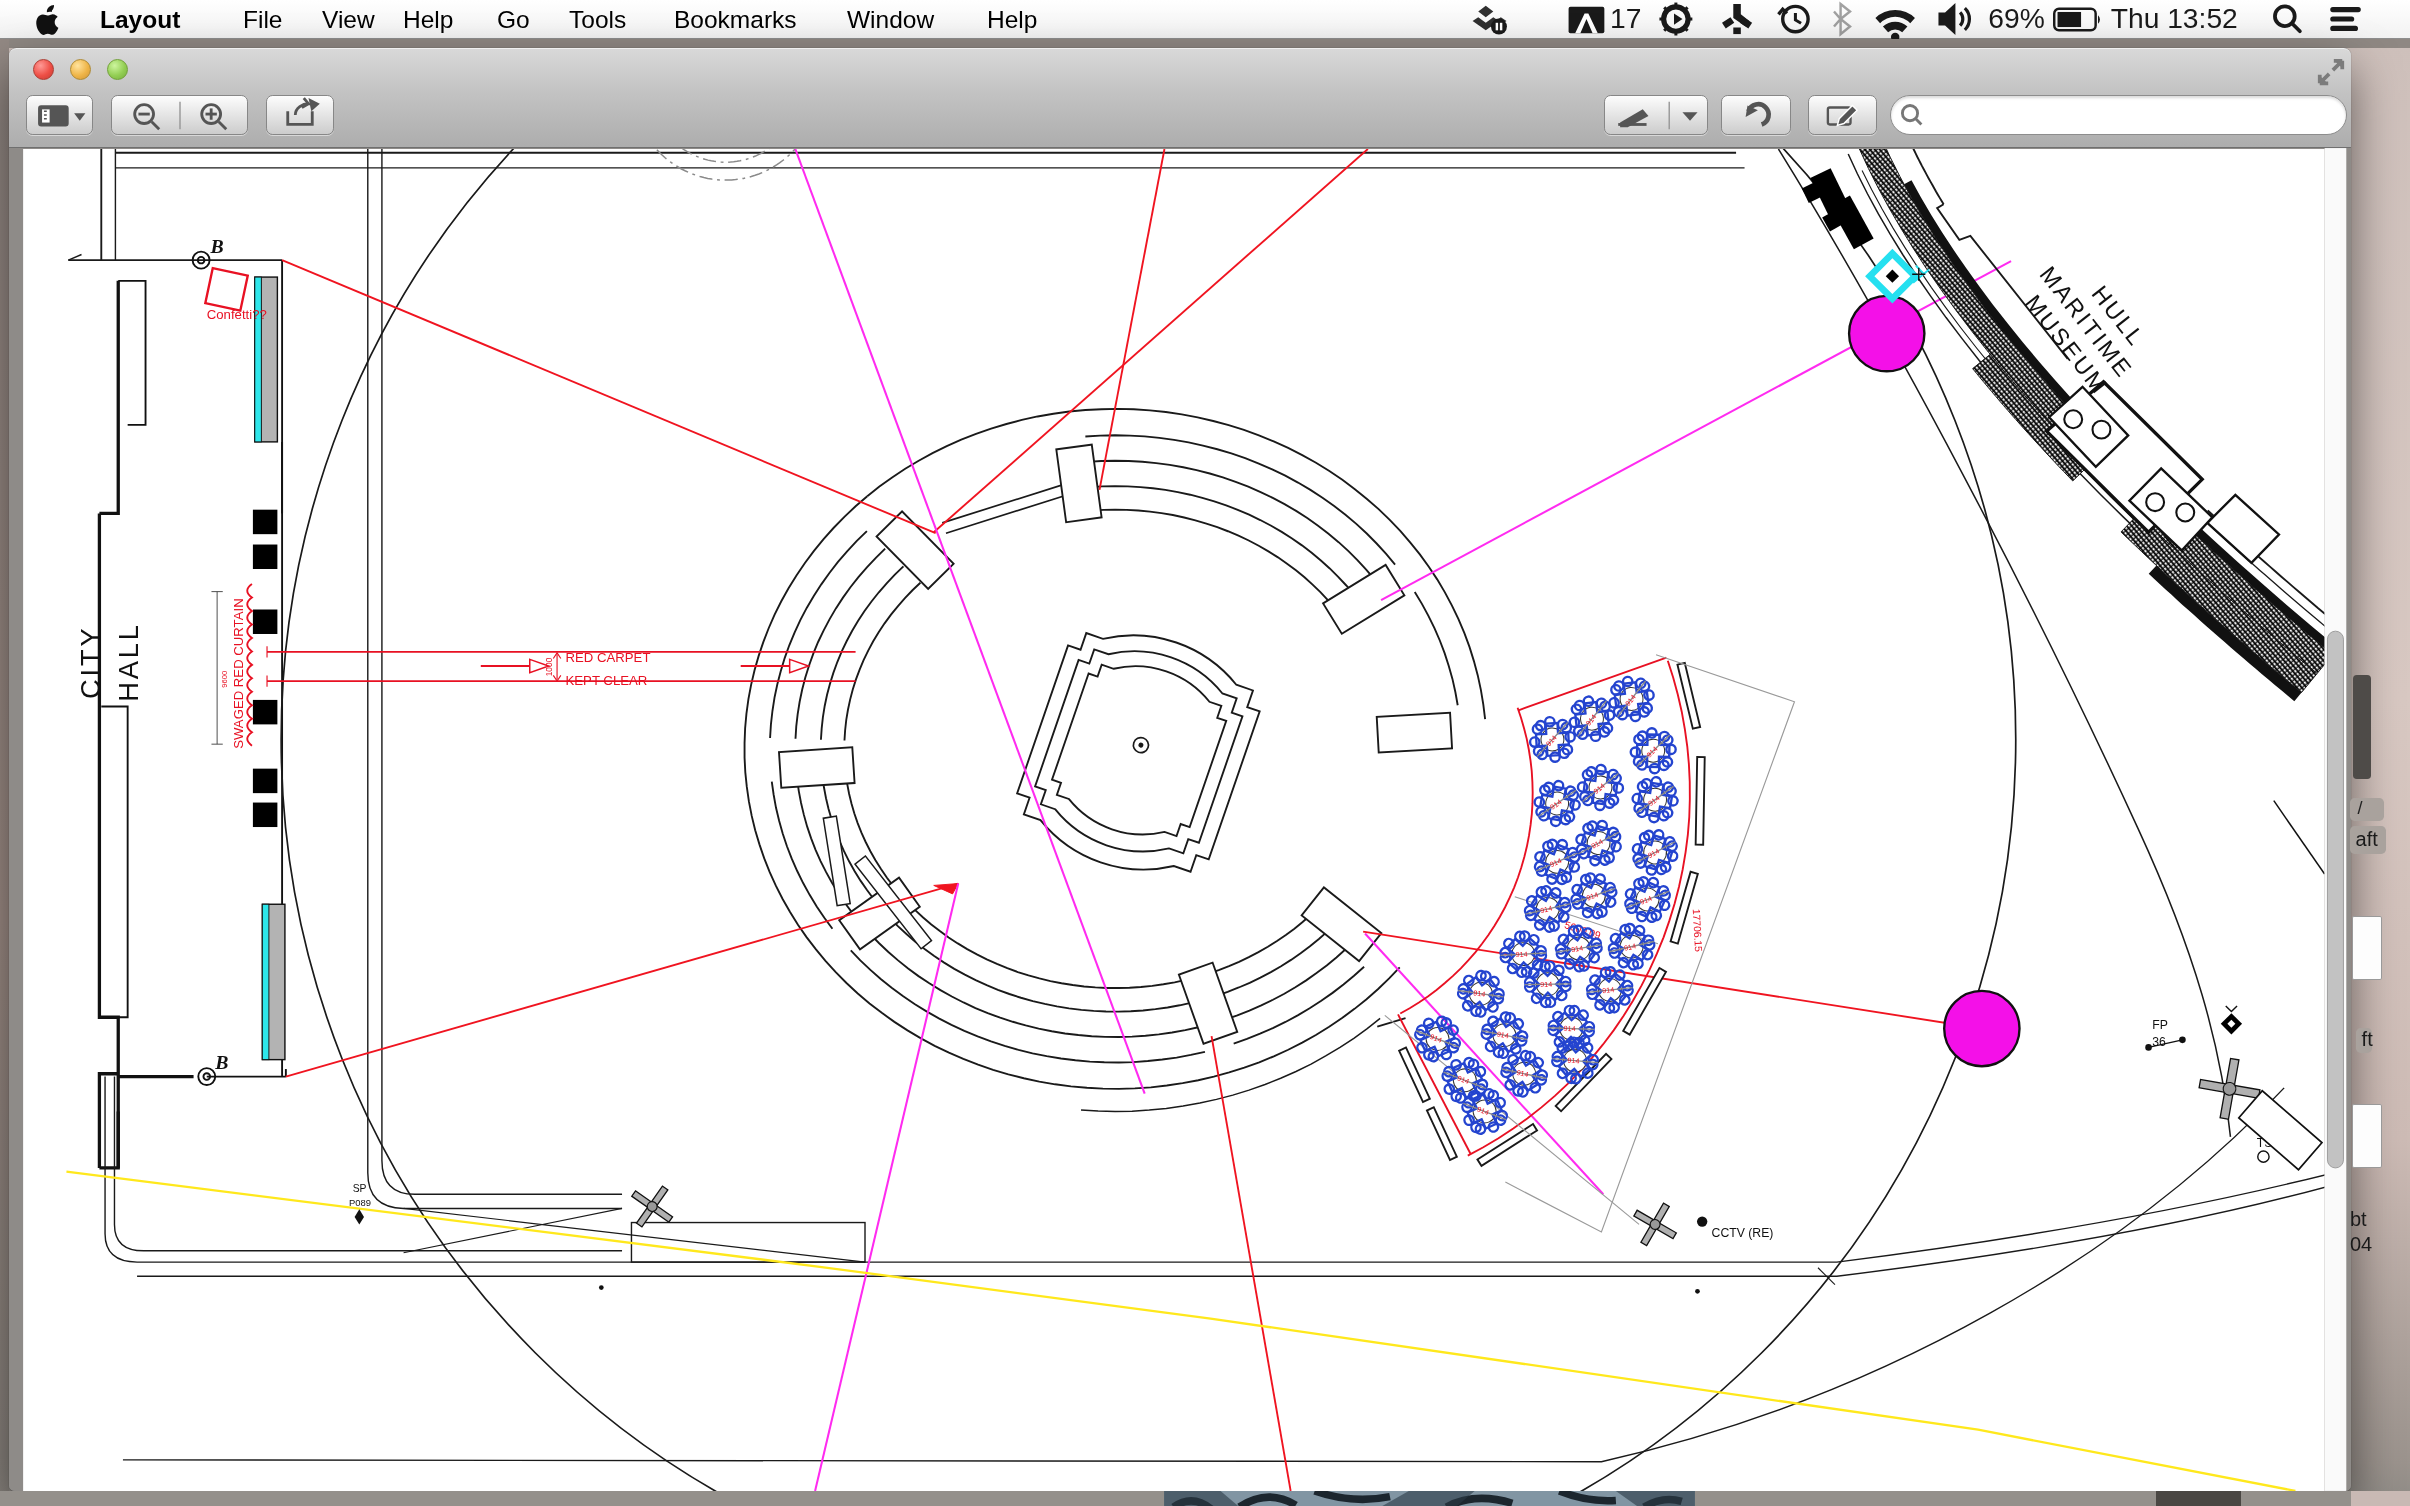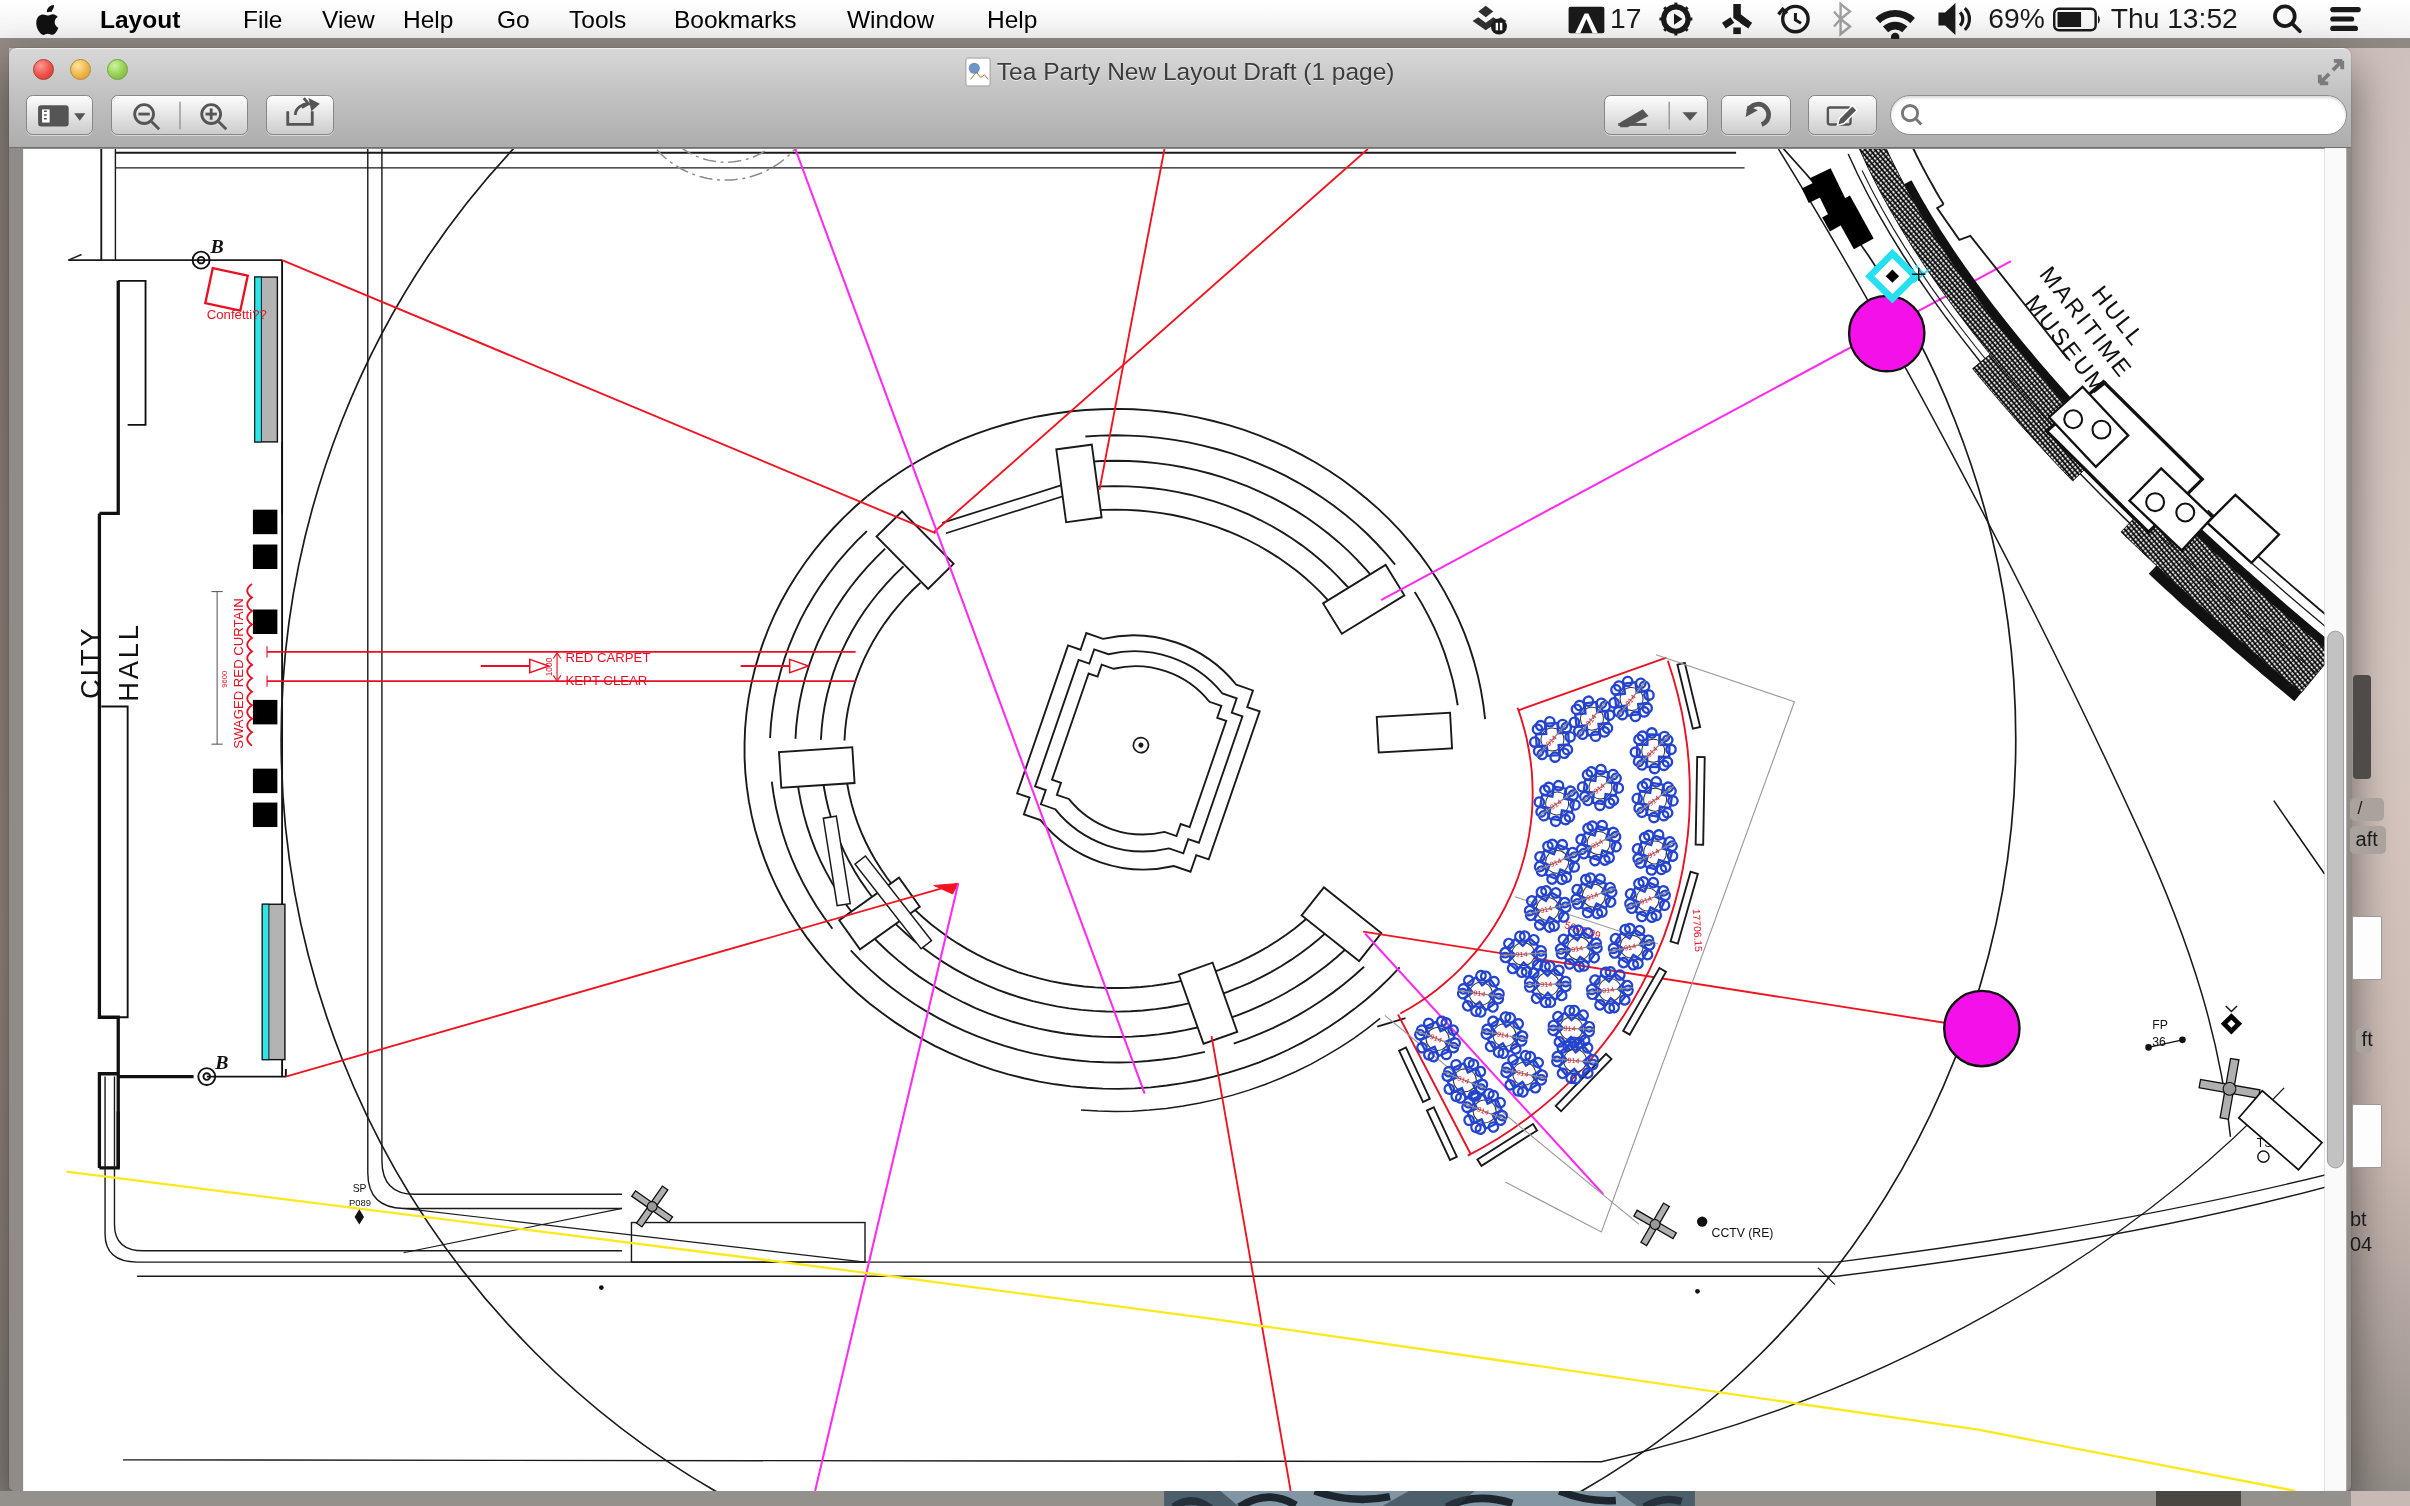--- a/index.html
+++ b/index.html
@@ -97,25 +97,20 @@
         </g>
    </g>
  </svg>
 </div>
 <div id="win">
  <div id="titlebar"></div>
  <div id="toolbar"></div>
  <div class="tl" style="left:24.5px;background:radial-gradient(circle at 35% 30%,#ff9a96,#ee4f46 55%,#c33b33);border:0.9px solid #ad3a30"></div>
  <div class="tl" style="left:61px;background:radial-gradient(circle at 35% 30%,#ffe39e,#efb548 55%,#cf9436);border:0.9px solid #b08a31"></div>
  <div class="tl" style="left:98px;background:radial-gradient(circle at 35% 30%,#cdf59e,#93ce53 55%,#74ad3c);border:0.9px solid #71a137"></div>
- <div id="title"><svg style="vertical-align:-6.6px" width="26" height="30" viewBox="0 0 28 32">
-        <rect x="1" y="1" width="26" height="30" rx="2" fill="#fff" stroke="#999"></rect>
-        <circle cx="10" cy="12" r="6" fill="#4a7ab8" opacity=".8"></circle>
-        <path d="M6,24 l6,-8 5,6 4,-3 4,5" stroke="#b06a3a" fill="none"></path>
-      </svg> Tea Party New Layout Draft (1 page)</div>
  <div class="btn" style="left:17px;width:67px"><svg width="65" height="39" viewBox="0 0 69 41">
         <g stroke="#555" fill="none" stroke-width="2.5">
           <rect x="13" y="11" width="30" height="20" rx="2" fill="#555"></rect>
           <rect x="16" y="14" width="8" height="14" fill="#fff" stroke="none"></rect>
           <path d="M18,16 h3 M18,20 h3 M18,24 h3" stroke="#555" stroke-width="1.5"></path>
         </g>
         <path d="M50,18 l12,0 -6,8z" fill="#555"></path>
       </svg></div>
  <div class="btn" style="left:102px;width:137px"><svg width="136" height="39" viewBox="0 0 144 41">
         <line x1="72" y1="6" x2="72" y2="35" stroke="#979797" stroke-width="1.5"></line>

